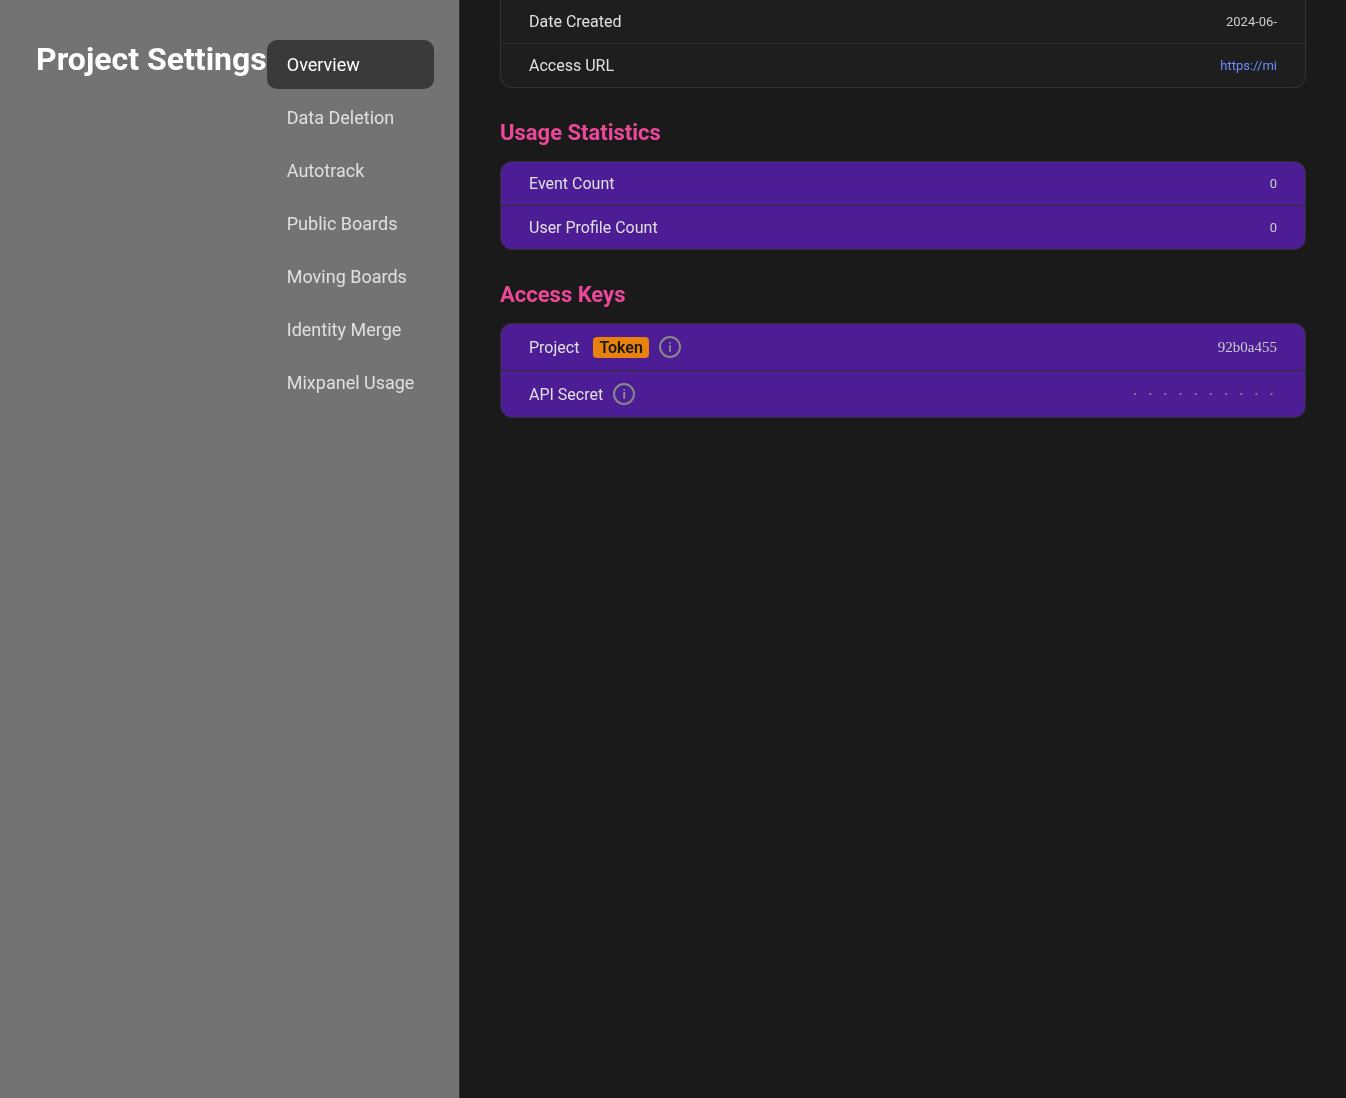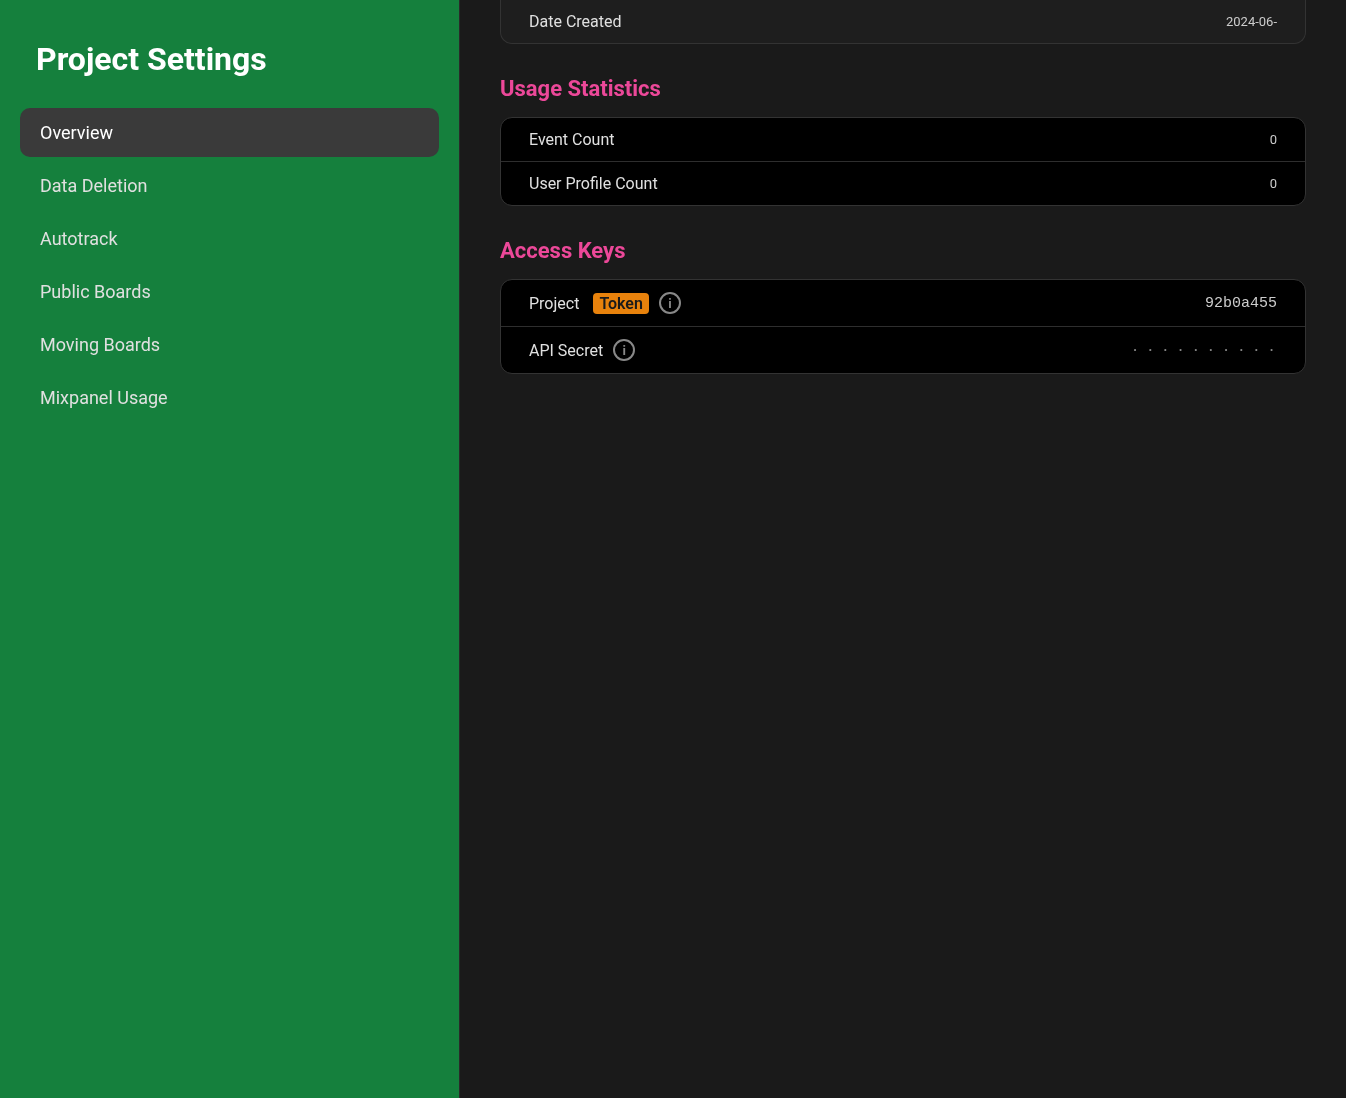--- a/index.html
+++ b/index.html
@@ -15,25 +15,24 @@
       display: flex;
       height: 1098px;
       width: 1346px;
       overflow: hidden;
     }
 
     
     .sidebar {
       width: 460px;
       min-width: 460px;
-      background-color: #15803d;
+      background-color: #737373;
       padding: 40px 20px 40px 20px;
       border-right: 1px solid #2a2a2a;
       display: flex;
-      flex-direction: column;
     }
 
     .sidebar-title {
       font-size: 32px;
       font-weight: 700;
       color: #ffffff;
       margin-bottom: 30px;
       padding-left: 16px;
     }
 
@@ -73,21 +72,21 @@
       font-weight: 700;
       color: #ec4899;
       margin: 32px 0 16px 0;
     }
 
     
     .card {
       border: 1px solid #333333;
       border-radius: 12px;
       overflow: hidden;
-      background-color: #000000;
+      background-color: #4c1d95;
     }
 
     .card-row {
       display: flex;
       align-items: center;
       justify-content: space-between;
       padding: 12px 28px;
       border-bottom: 1px solid #2e2e2e;
     }
 
@@ -109,21 +108,21 @@
       color: #cccccc;
       text-align: right;
     }
 
     .card-row-value.link {
       color: #6b8cff;
     }
 
     .card-row-value.token {
       color: #cccccc;
-      font-family: Liberation Mono, monospace;
+      font-family: Liberation Serif, serif;
       font-size: 15px;
     }
 
     .card-row-value.secret {
       color: #888888;
       font-size: 18px;
       letter-spacing: 3px;
     }
 
     
@@ -165,31 +164,36 @@
 <aside class="sidebar">
   <h1 class="sidebar-title">Project Settings</h1>
 
   <nav>
 
   <div class="nav-item active">Overview</div>
       <div class="nav-item">Data Deletion</div>
       <div class="nav-item">Autotrack</div>
       <div class="nav-item">Public Boards</div>
       <div class="nav-item">Moving Boards</div>
+      <div class="nav-item">Identity Merge</div>
       <div class="nav-item">Mixpanel Usage</div>
     </nav>
 </aside>
 
 <main class="main-content">
   <div class="content-inner">
 
     <div class="partial-top-card">
       <div class="card-row">
         <span class="card-row-label">Date Created</span>
         <span class="card-row-value">2024-06-</span>
+      </div>
+      <div class="card-row">
+        <span class="card-row-label">Access URL</span>
+        <span class="card-row-value link">https://mi</span>
       </div>
     </div>
 
     <h2 class="section-title">Usage Statistics</h2>
 
     <div class="card">
       <div class="card-row">
         <span class="card-row-label">Event Count</span>
         <span class="card-row-value">0</span>
       </div>

